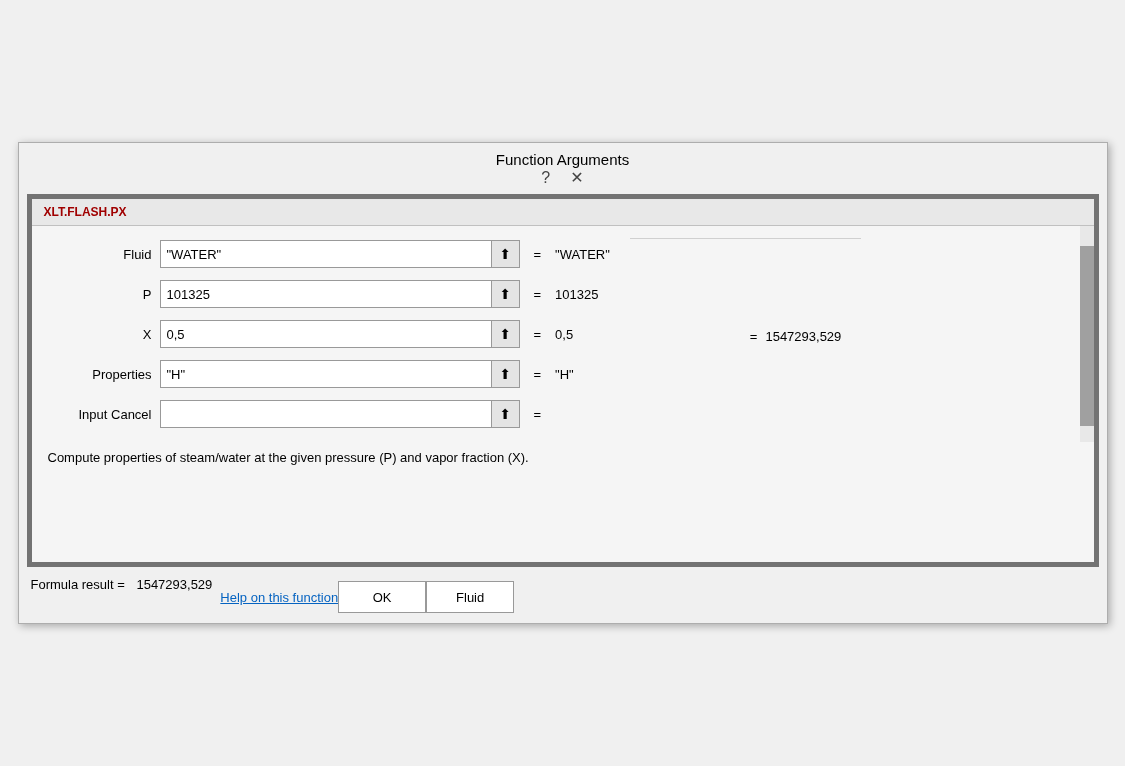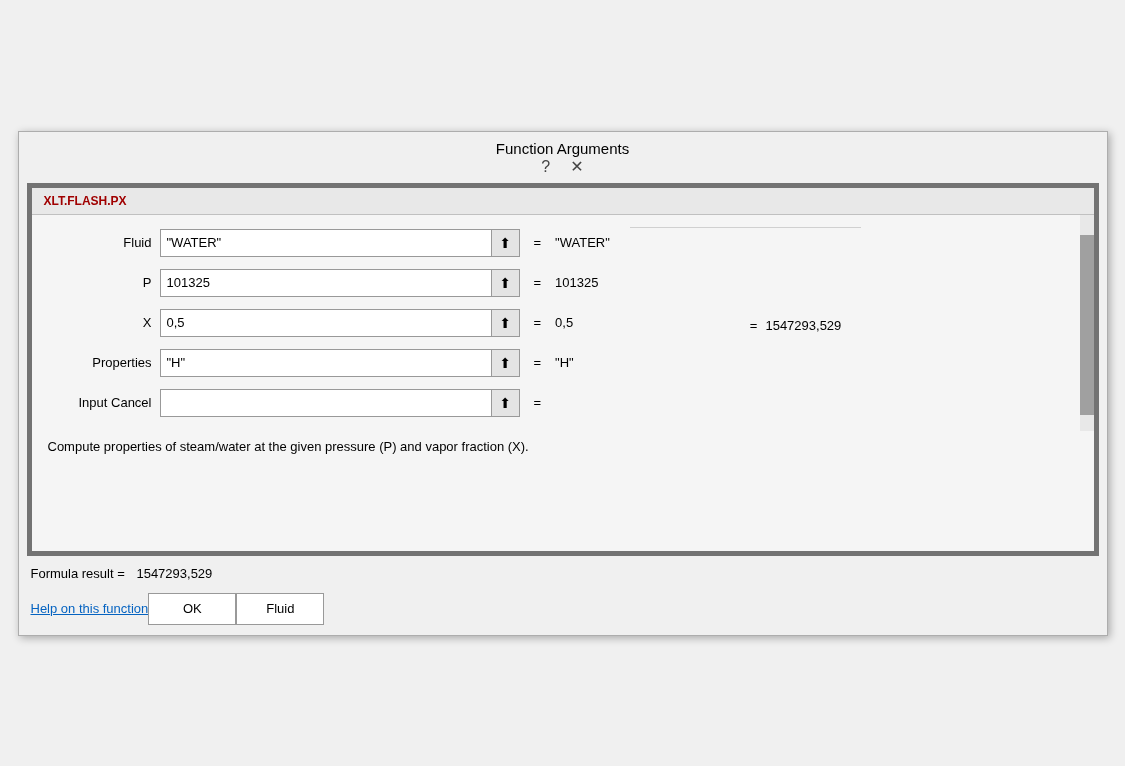--- a/index.html
+++ b/index.html
@@ -172,21 +172,21 @@
     .desc-detail {
       font-size: 13px;
       color: #000;
     }
     .desc-detail strong {
       font-weight: 700;
     }
     .bottom-area {
       padding: 10px 12px;
       display: flex;
-      flex-direction: column;
+      flex-direction: row;
       gap: 8px;
     }
     .formula-result-row {
       font-size: 13px;
       color: #000;
     }
     .action-row {
       display: flex;
       align-items: center;
       justify-content: flex-start;

